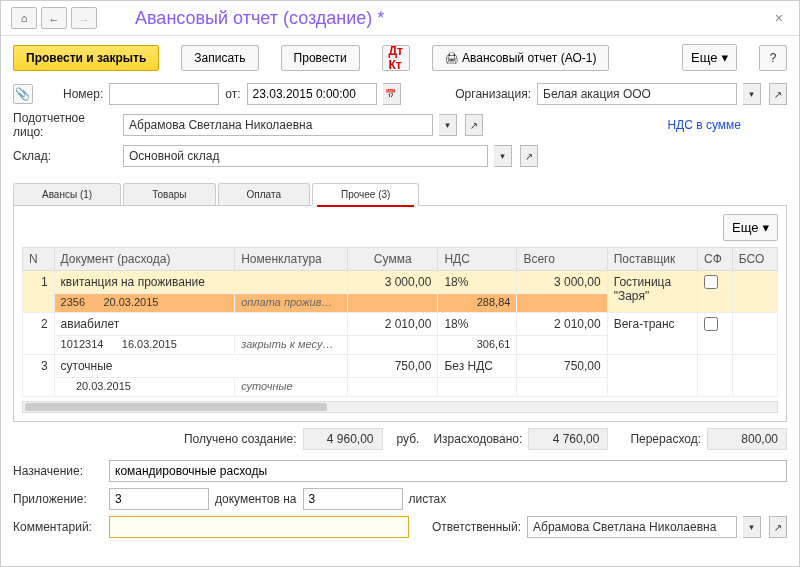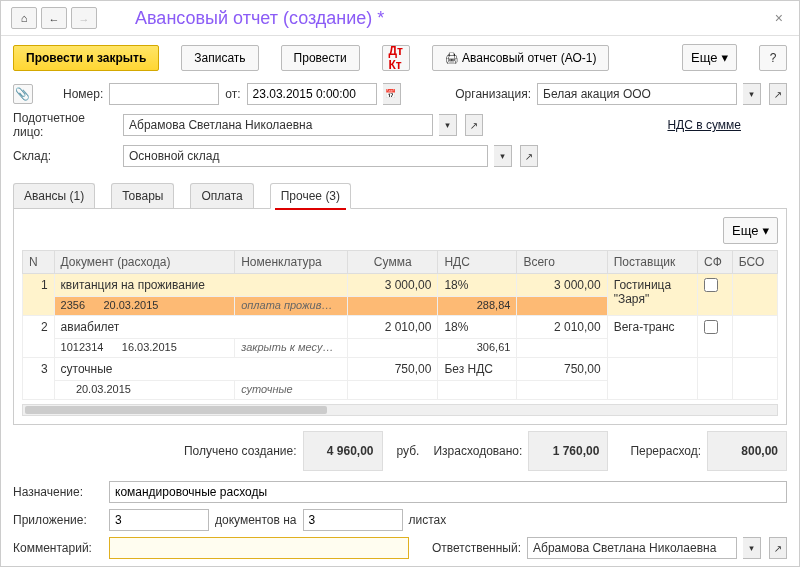--- a/index.html
+++ b/index.html
@@ -16,38 +16,38 @@
   .btn-icon { width: 28px; height: 26px; border: 1px solid #bbb; background: #f8f8f8; border-radius: 2px; display: inline-flex; align-items: center; justify-content: center; cursor: pointer; }
   .btn-more { background: #f8f8f8; border: 1px solid #bbb; padding: 5px 8px; font-size: 13px; border-radius: 2px; cursor: pointer; display: flex; align-items: center; gap: 4px; }
   .spacer { flex: 1; }
   .form-area { padding: 4px 12px; }
   .form-row { display: flex; align-items: center; margin-bottom: 6px; gap: 6px; }
   .label { font-size: 12px; color: #333; }
   .input { border: 1px solid #bbb; padding: 3px 5px; font-size: 12px; background: #fff; height: 22px; }
   .select { border: 1px solid #bbb; padding: 3px 5px; font-size: 12px; background: #fff; height: 22px; display: flex; align-items: center; }
   .dd-btn { width: 18px; height: 22px; border: 1px solid #bbb; border-left: none; background: #f0f0f0; display: inline-flex; align-items: center; justify-content: center; cursor: pointer; font-size: 9px; }
   .ext-btn { width: 18px; height: 22px; border: 1px solid #bbb; margin-left: 2px; background: #f0f0f0; display: inline-flex; align-items: center; justify-content: center; cursor: pointer; font-size: 10px; }
-  .link { color: #0f172a; text-decoration: underline; cursor: pointer; font-size: 12px; }
+  .link { color: #1d4ed8; cursor: pointer; font-size: 12px; }
   .tabs { display: flex; border-bottom: 1px solid #ccc; margin: 6px 12px 0; }
-  .tab { padding: 5px 10px; border: 1px solid #ccc; border-bottom: none; background: #f0f0f0; margin-right: 16px; font-size: 12px; cursor: pointer; border-radius: 3px 3px 0 0; }
+  .tab { padding: 5px 28px; border: 1px solid #ccc; border-bottom: none; background: #f0f0f0; margin-right: 2px; font-size: 10px; cursor: pointer; border-radius: 3px 3px 0 0; }
   .tab.active { background: #fff; border-bottom: 1px solid #fff; margin-bottom: -1px; position: relative; }
   .tab.active::after { content: ''; position: absolute; left: 4px; right: 4px; bottom: -2px; height: 2px; background: #d00; }
   .tab-content { margin: 0 12px; border: 1px solid #ccc; border-top: none; padding: 8px; }
   .tab-toolbar { display: flex; align-items: center; margin-bottom: 6px; }
   .table { width: 100%; border-collapse: collapse; font-size: 12px; }
   .table th { background: #f0f0f0; border: 1px solid #ddd; padding: 4px 6px; text-align: left; font-weight: normal; color: #555; }
   .table td { border: 1px solid #eee; padding: 4px 6px; vertical-align: top; }
   .table .num { text-align: right; }
   .row-sel td { background: #fff3cc; }
   .row-sel.alt td { background: #fdba74; }
   .chk { width: 14px; height: 14px; }
   .scrollbar { height: 12px; background: #f0f0f0; border: 1px solid #ddd; margin-top: 4px; position: relative; }
   .scroll-thumb { position: absolute; left: 2px; width: 40%; height: 8px; top: 1px; background: #ccc; border-radius: 2px; }
   .totals { display: flex; align-items: center; gap: 6px; padding: 6px 12px; font-size: 12px; }
-  .total-val { background: #f0f0f0; border: 1px solid #ddd; padding: 12px 8px; text-align: right; min-width: 80px; font-weight: bold; }
+  .total-val { background: #f0f0f0; border: 1px solid #ddd; padding: 3px 8px; text-align: right; min-width: 80px; }
   .bottom-form { padding: 4px 12px; }
   .comment-input { border: 1px solid #e0b020 !important; background: #fffdf0; }
   .star-icon { color: #d00; font-weight: bold; }
   .doc-icon { font-size: 11px; }
   .rub { margin: 0 8px; }
   .subrow td { padding-top: 2px; font-size: 11px; }
   .italic { font-style: italic; color: #666; }
 </style>
 </head>
 <body>
@@ -203,21 +203,21 @@
         <div class="scroll-thumb"></div>
       </div>
   </div>
 
   <div class="totals">
     <div class="spacer"></div>
     <span>Получено создание:</span>
     <div class="total-val">4 960,00</div>
     <span class="rub">руб.</span>
     <span>Израсходовано:</span>
-    <div class="total-val">1 760,00</div>
+    <div class="total-val">4 760,00</div>
     <span style="width:10px;"></span>
     <span>Перерасход:</span>
     <div class="total-val">800,00</div>
   </div>
 
   <div class="bottom-form">
     <div class="form-row">
       <span class="label" style="width:90px;">Назначение:</span>
       <input class="input" style="flex: 1 1 0%;" value="командировочные расходы">
     </div>

